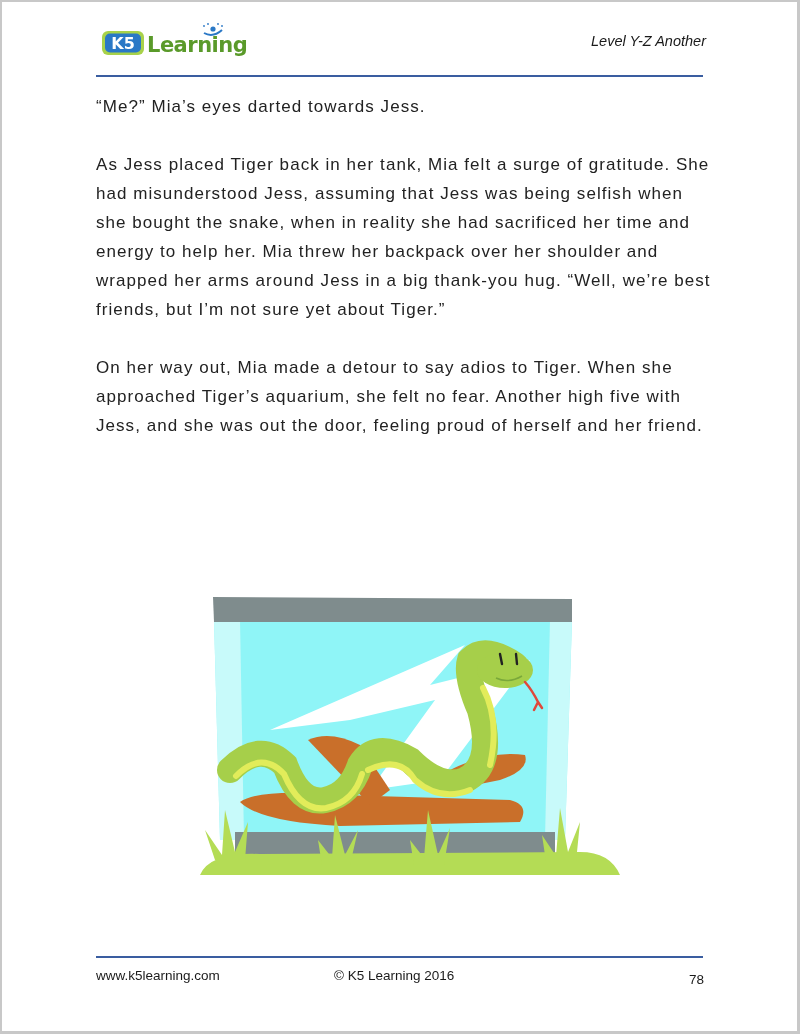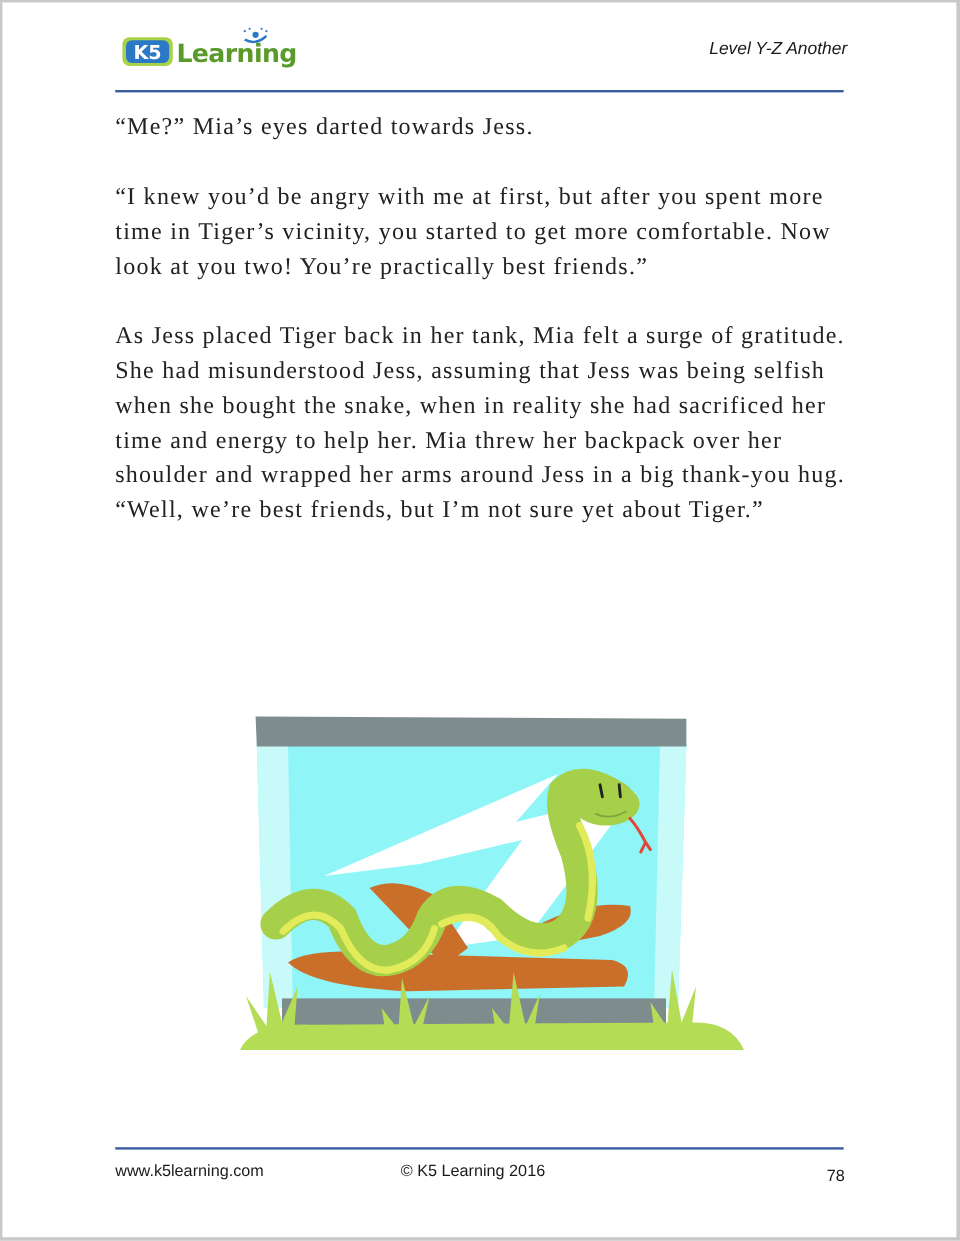--- a/index.html
+++ b/index.html
@@ -12,21 +12,21 @@
     .logo { position: absolute; left: 4px; top: 2px; height: 36px; width: 150px; }
     .header-title {
       position: absolute; right: 0; top: 13px;
       font-family: "Liberation Sans", sans-serif; font-style: italic; font-size: 14.5px; color: #1a1a1a;
     }
     .rule { position: absolute; left: 96px; width: 607px; height: 1.5px; background: #3a5da0; }
     .rule.top { top: 75px; }
     .rule.bottom { top: 956px; }
     .body-text {
       position: absolute; left: 96px; top: 92px; width: 620px;
-      font-family: Liberation Serif, serif; font-size: 20px; letter-spacing: 1.05px;
+      font-family: Liberation Sans, sans-serif; font-size: 17px; letter-spacing: 1.05px;
       line-height: 29px; color: #222222;
     }
     .body-text p { margin: 0 0 29px 0; }
     .illustration { position: absolute; left: 200px; top: 590px; width: 420px; height: 285px; }
     .footer {
       position: absolute; left: 96px; top: 968px; width: 610px; height: 20px;
       font-family: Liberation Sans, sans-serif; font-size: 13.5px; color: #1a1a1a;
     }
     .footer .left { position: absolute; left: 0; top: 0; }
     .footer .center { position: absolute; left: 238px; top: 0; }
@@ -51,22 +51,22 @@
       <circle cx="118" cy="2" r="0.9" fill="#2a78c6"></circle>
       <circle cx="122" cy="4" r="0.9" fill="#2a78c6"></circle>
     </g>
   </svg>
   <div class="header-title">Level Y-Z Another</div>
 </div>
 <div class="rule top"></div>
 
 <div class="body-text">
   <p>“Me?” Mia’s eyes darted towards Jess.</p>
-  <p>“I knew you’d be angry with me at first, but after you spent more time in Tiger’s vicinity, you started to get more comfortable. Now look at you two! You’re practically best friends.”</p>
   <p>As Jess placed Tiger back in her tank, Mia felt a surge of gratitude. She had misunderstood Jess, assuming that Jess was being selfish when she bought the snake, when in reality she had sacrificed her time and energy to help her. Mia threw her backpack over her shoulder and wrapped her arms around Jess in a big thank-you hug. “Well, we’re best friends, but I’m not sure yet about Tiger.”</p>
+  <p>On her way out, Mia made a detour to say adios to Tiger. When she approached Tiger’s aquarium, she felt no fear. Another high five with Jess, and she was out the door, feeling proud of herself and her friend.</p>
 </div>
 
 <svg class="illustration" viewBox="0 0 420 285" xmlns="http://www.w3.org/2000/svg">
 
   <polygon points="14,30 372,30 365,250 20,250" fill="#8ff5f7"></polygon>
   <polygon points="14,30 40,30 44,250 20,250" fill="#c8fafa"></polygon>
   <polygon points="350,30 372,30 365,250 345,250" fill="#c8fafa"></polygon>
 
   <polygon points="70,140 265,55 230,95 330,70 240,190 170,200 235,110 150,130" fill="#ffffff"></polygon>
 

